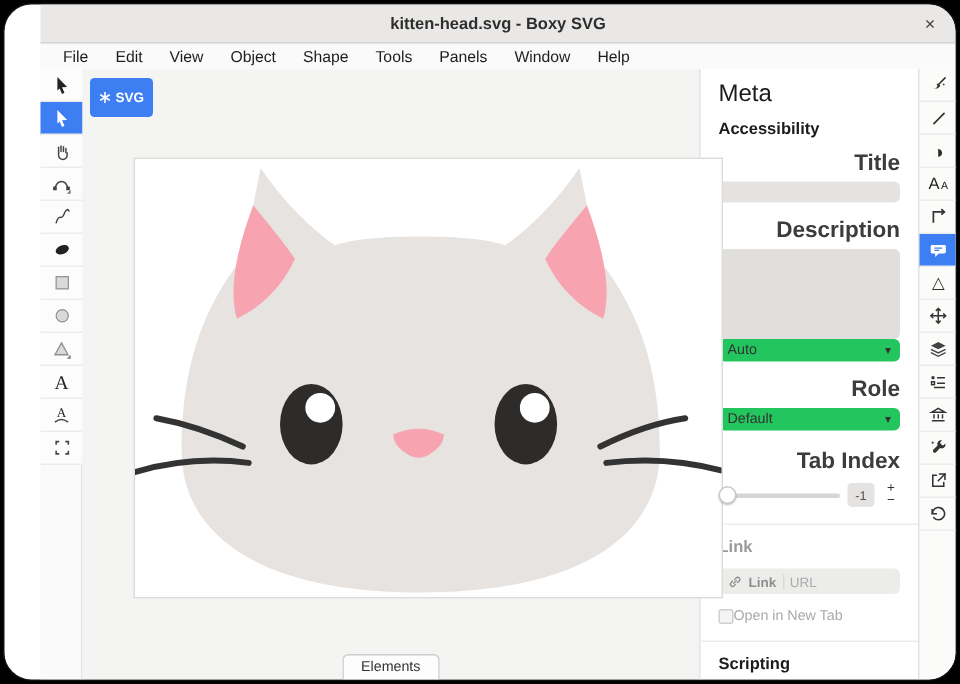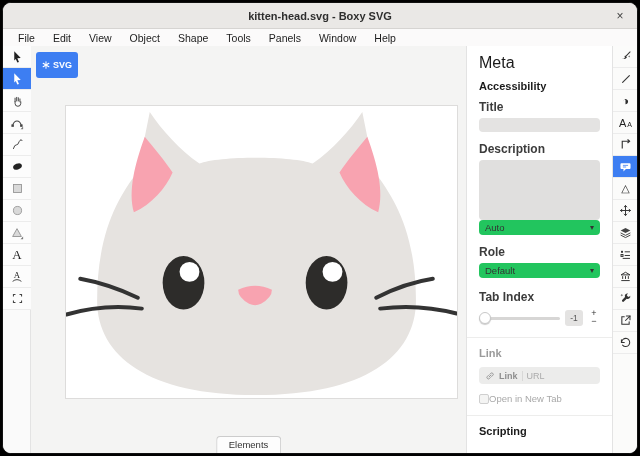--- a/index.html
+++ b/index.html
@@ -1,17 +1,17 @@
 <!DOCTYPE html>
 <html><head>
 <meta charset="utf-8">
 <style>
   * { margin:0; padding:0; box-sizing:border-box; }
   html,body { width:640px; height:456px; background:#000; font-family:"Liberation Sans",sans-serif; overflow:hidden; }
-  .window { position:absolute; inset:2px; background:#fff; border-radius:9px; overflow:hidden; border:1px solid #111; display:flex; flex-direction:column; }
+  .window { position:absolute; inset:2px; background:#fff; border-radius:19px; overflow:hidden; border:1px solid #111; display:flex; flex-direction:column;padding-left:24px; }
   
   .titlebar { height:26px; background:#eae8e6; border-bottom:1px solid #d6d4d2; display:flex; align-items:center; justify-content:center; position:relative; flex:0 0 auto; }
   .titlebar .title { font-size:11px; font-weight:bold; color:#2e2e2e; }
   .close-btn { position:absolute; right:10px; top:6px; width:14px; height:14px; font-size:12px; color:#444; display:flex; align-items:center; justify-content:center; cursor:default; }
   
   .menubar { height:17px; background:#fbfafa; display:flex; align-items:center; padding-left:6px; flex:0 0 auto; }
   .menu-item { font-size:10.5px; color:#1d1d1d; padding:0 9px; }
   
   .content { flex:1; display:flex; min-height:0; }
   .tool-col { width:28px; background:#fafafa; border-right:1px solid #e3e3e3; flex:0 0 auto; }
@@ -19,21 +19,21 @@
   .tool-cell.sel { background:#3d7ef2; }
   .canvas { flex:1; background:#f4f4f3; position:relative; min-width:0; }
   .chip { position:absolute; top:6px; left:5px; background:#3d7ef2; color:#fff; border-radius:3px; height:26px; padding:0 6px; display:flex; align-items:center; gap:3px; font-size:9px; font-weight:bold; }
   .artboard { position:absolute; left:34px; top:59px; width:393px; height:294px; background:#fff; border:1px solid #dddcdb; }
   .elements-tab { position:absolute; bottom:0; left:50%; transform:translateX(-50%); background:#fdfdfd; border:1px solid #ccc; border-bottom:none; border-radius:4px 4px 0 0; font-size:9.5px; color:#333; padding:2px 12px 3px; }
   
   .panel { width:146px; background:#fff; border-left:1px solid #e3e3e3; padding:8px 12px 0; overflow:hidden; flex:0 0 auto; font-size:10px; color:#333; }
   .panel h1 { font-size:16px; font-weight:normal; color:#1b1b1b; margin-bottom:8px; }
   .panel h2 { font-size:11px; font-weight:bold; color:#1b1b1b; margin-bottom:8px; }
   .panel h2.dim { color:#9a9a9a; }
-  .field-label { font-size:12px; font-weight:bold; color:#3c3c3c; margin:7px 0 4px; }
+  .field-label { font-size:15px; font-weight:bold; color:#3c3c3c; margin:7px 0 4px;text-align:right; }
   .inputbox { width:100%; height:14px; background:#e4e3e2; border:none; border-radius:4px; font-size:9.5px; color:#555; padding:0 6px; font-family:"Liberation Sans",sans-serif; }
   .textarea { width:100%; height:60px; background:#e0dfde; border-radius:4px; }
   .selectbox { width:100%; height:15px; background:#22c55e; border-radius:4px; display:flex; align-items:center; justify-content:space-between; padding:0 6px; font-size:9.5px; color:#333; }
   .chev { font-size:8px; color:#333; }
   .slider-row { display:flex; align-items:center; gap:5px; margin-top:6px; }
   .slider { flex:1; position:relative; height:12px; }
   .slider .track { position:absolute; top:5px; left:0; right:0; height:3px; background:#d7d6d5; border-radius:2px; }
   .slider .knob { position:absolute; top:0; left:0; width:12px; height:12px; background:#fff; border:1px solid #c9c9c9; border-radius:50%; box-shadow:0 1px 1px rgba(0,0,0,.2); }
   .tabindex-val { width:18px; height:16px; background:#e4e3e2; border-radius:3px; font-size:8.5px; color:#555; display:flex; align-items:center; justify-content:center; }
   .stepper { display:flex; flex-direction:column; }

